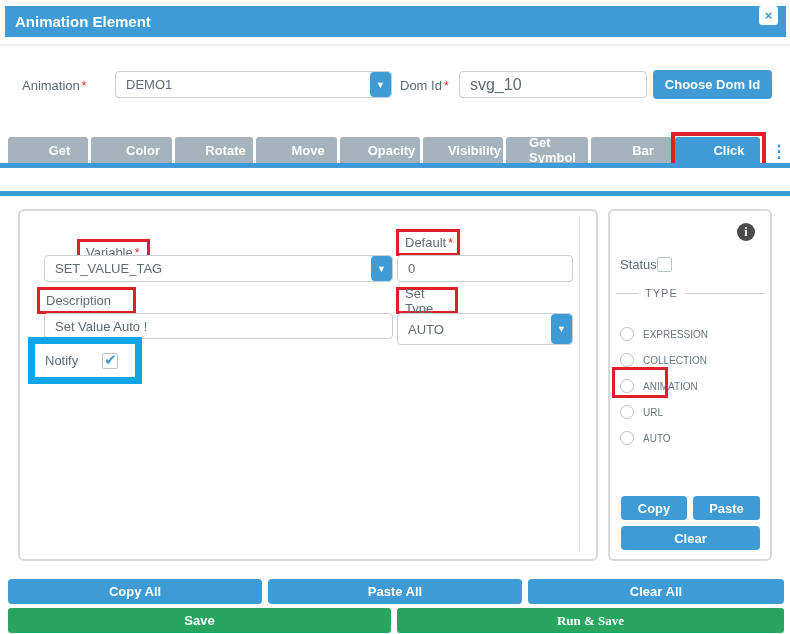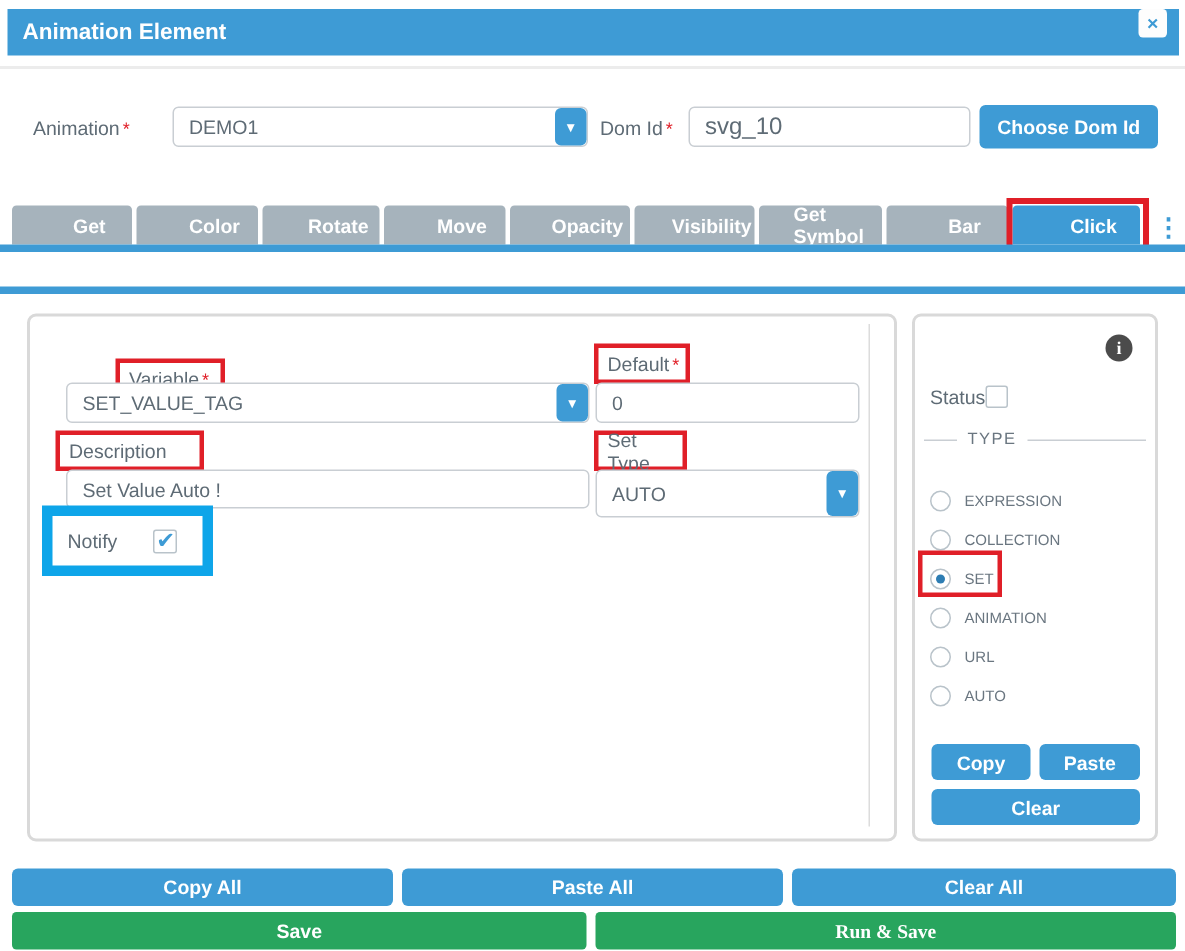--- a/index.html
+++ b/index.html
@@ -213,24 +213,20 @@
     <div class="radio-list">
       <div class="radio-row">
         <span class="radio"></span>
         <span class="radio-label">EXPRESSION</span>
       </div>
       <div class="radio-row">
         <span class="radio"></span>
         <span class="radio-label">COLLECTION</span>
       </div>
       <div class="radio-row">
-        <span class="radio selected"></span>
-        <span class="radio-label">SET</span>
-      </div>
-      <div class="radio-row">
         <span class="radio"></span>
         <span class="radio-label">ANIMATION</span>
       </div>
       <div class="radio-row">
         <span class="radio"></span>
         <span class="radio-label">URL</span>
       </div>
       <div class="radio-row">
         <span class="radio"></span>
         <span class="radio-label">AUTO</span>

